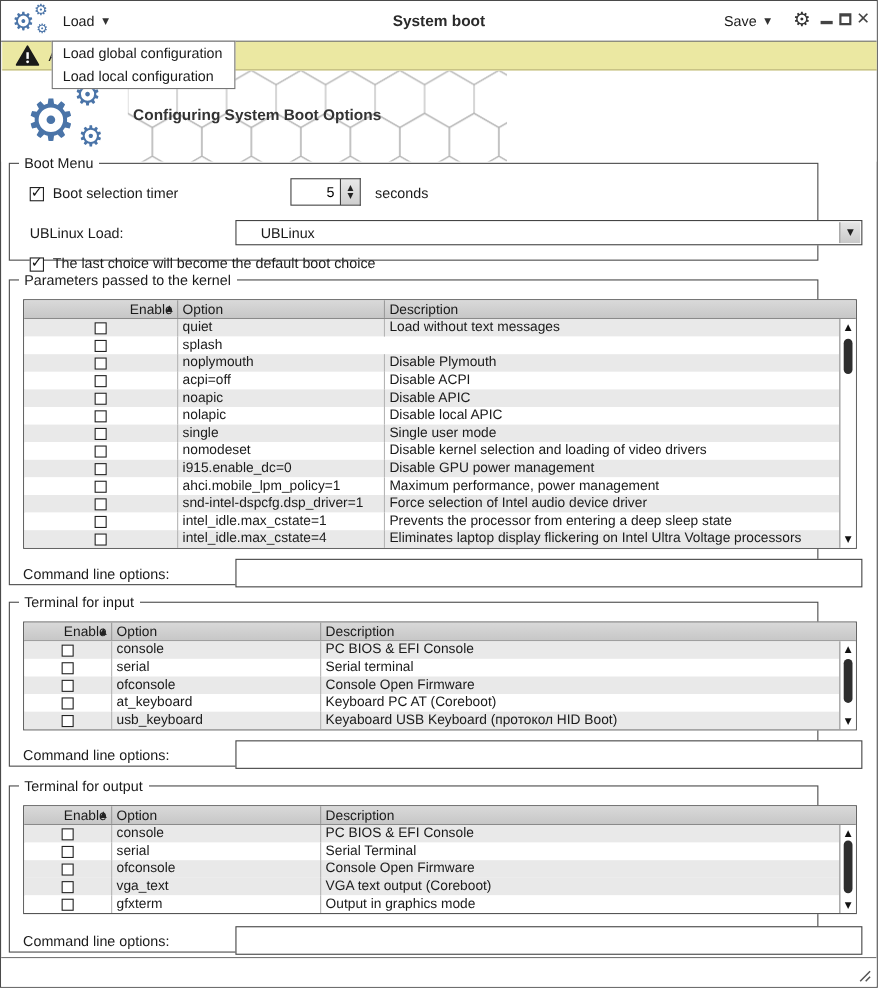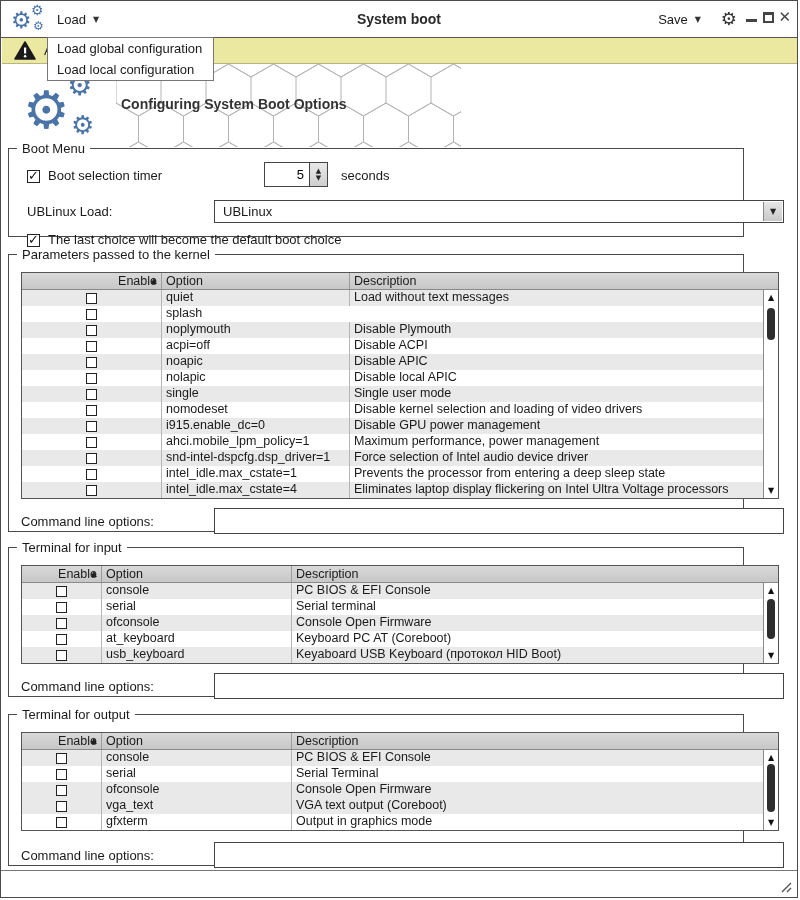--- a/index.html
+++ b/index.html
@@ -58,21 +58,21 @@
   .row-abs { position:absolute; display:flex; align-items:flex-end; }
   .bm-timer { left:18px; top:12px; }
   .bm-timer .lbl { margin-left:8px; }
   .spinner { position:absolute; left:255px; top:6px; display:flex; }
   .spinner input { width:46px; height:25px; border:1px solid #444; text-align:right; padding-right:5px; font-size:13px; font-family:inherit; outline:none; }
   .spin-btn { width:18px; height:25px; border:1px solid #444; border-left:none; background:linear-gradient(#e8e8e8,#cfcfcf); display:flex; flex-direction:column; align-items:center; justify-content:center; }
   .spin-btn span { font-size:7px; line-height:7px; color:#222; font-family:"DejaVu Sans",sans-serif; }
   .bm-seconds { position:absolute; left:332px; top:12px; }
   .bm-default-lbl { position:absolute; left:18px; top:48px; }
   .combo { position:absolute; left:205px; top:44px; width:570px; height:23px; border:1px solid #444; background:#fff; }
-  .combo .val { position:absolute; left:8px; top:2px; line-height:18px; }
+  .combo .val { position:absolute; left:22px; top:2px; line-height:18px; }
   .combo .arrow-btn { position:absolute; right:1px; top:1px; bottom:1px; width:19px; background:linear-gradient(#e6e6e6,#c9c9c9); border-left:1px solid #888; text-align:center; }
   .combo .arrow-btn span { font-size:8px; line-height:19px; color:#222; font-family:"DejaVu Sans",sans-serif; }
   .bm-choice { left:18px; top:76px; }
   .bm-choice .lbl { margin-left:8px; }
 
   
   .tbl { position:absolute; left:12px; top:10px; width:758px; border:1px solid #555; background:#fff; }
   .thead { display:flex; height:17px; background:linear-gradient(#d9d9d9,#c7c7c7); border-bottom:1px solid #8a8a8a; font-size:12.5px; }
   .th { position:relative; border-right:1px solid #9c9c9c; padding:0 4px; line-height:16px; white-space:nowrap; overflow:hidden; }
   .th:last-child { border-right:none; }

